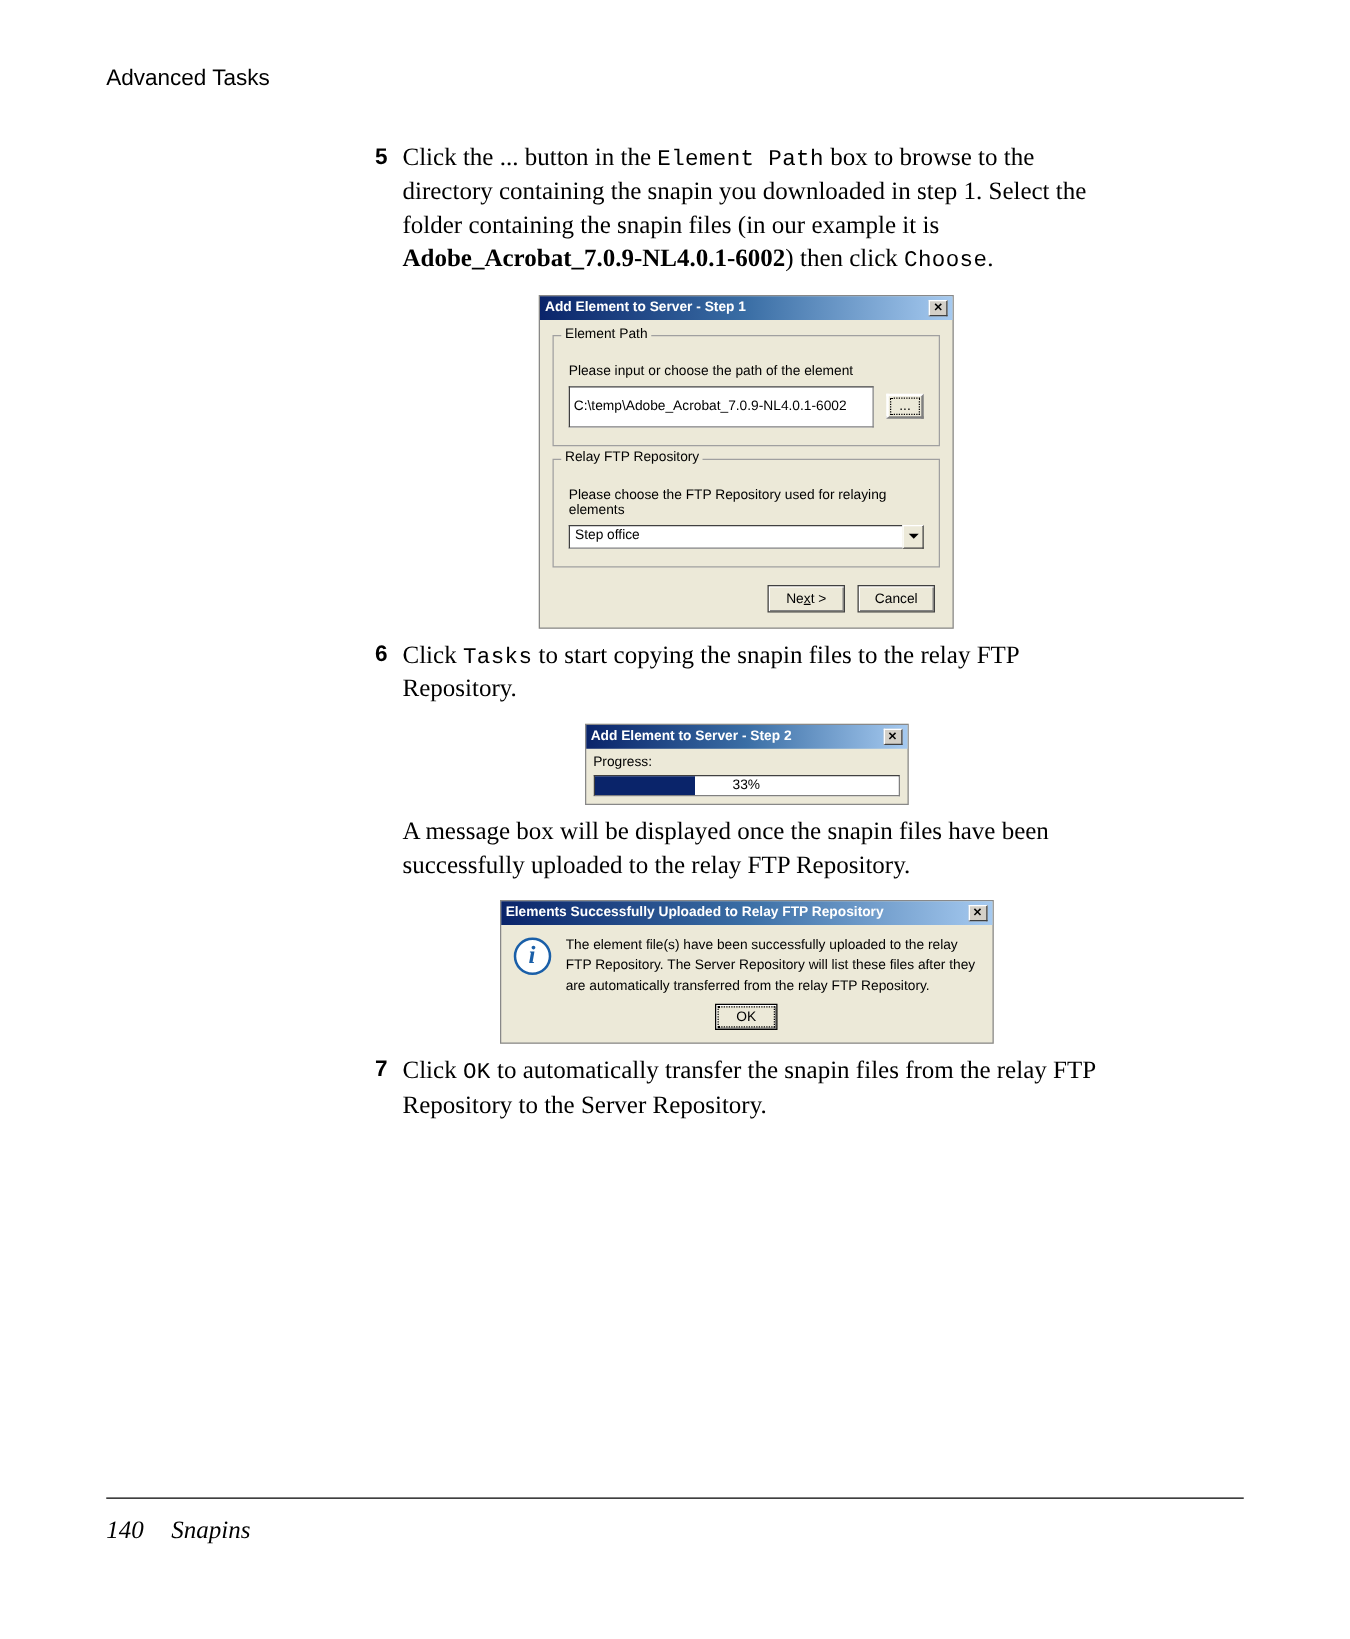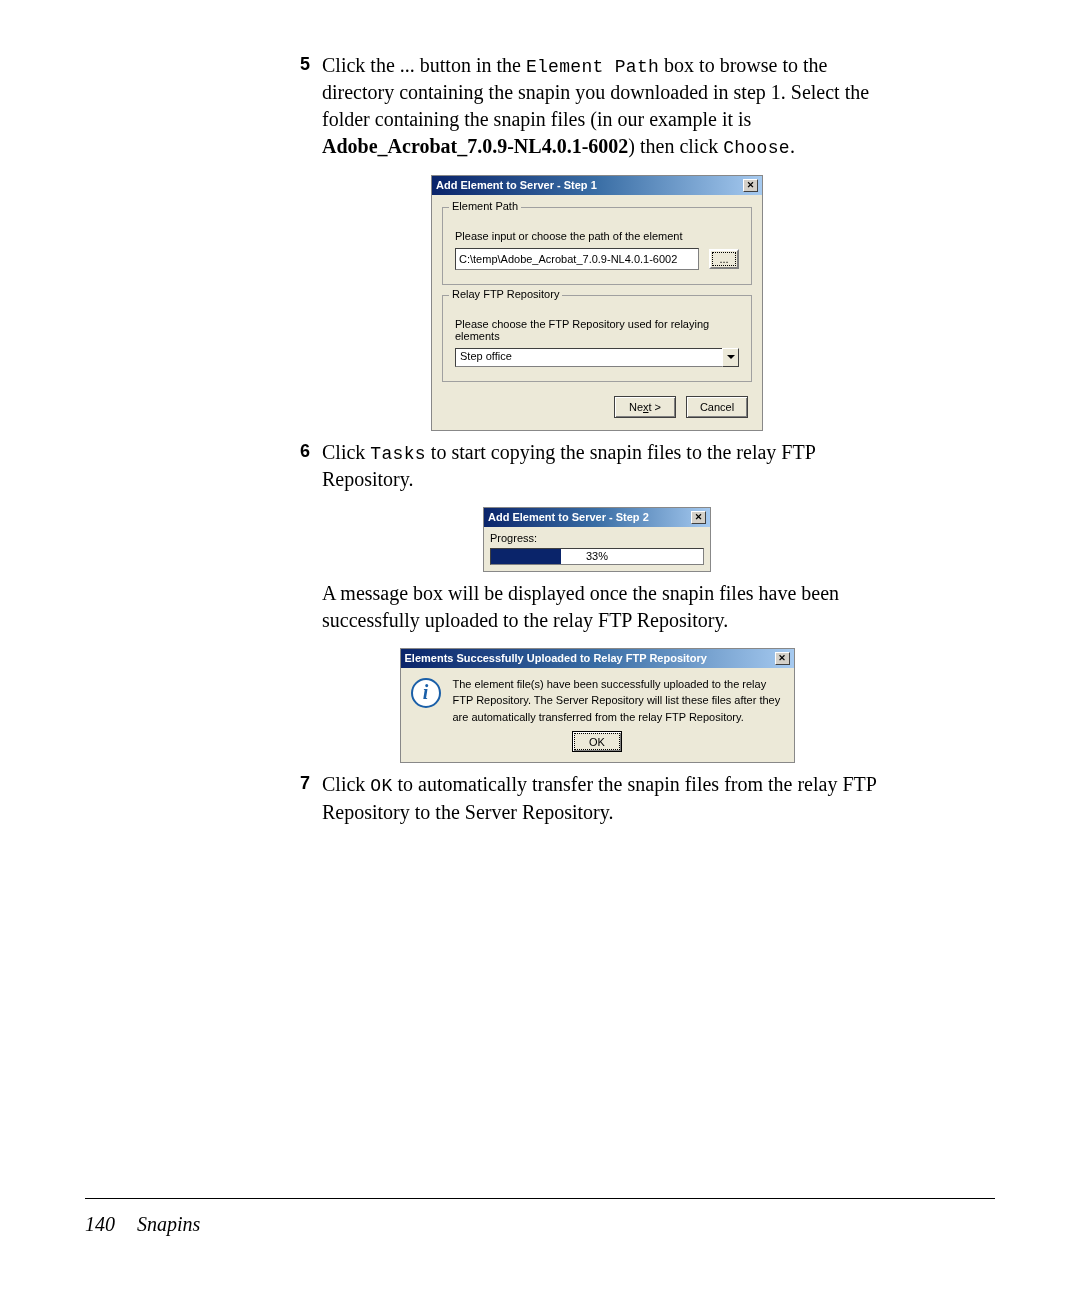--- a/index.html
+++ b/index.html
@@ -82,21 +82,21 @@
       position: absolute;
       top: -8px; left: 6px;
       background: #ece9d8;
       padding: 0 3px;
       font-size: 11px;
       color: #000;
     }
     .fs-label { font-size: 11px; margin-bottom: 6px; }
     .path-row { display: flex; gap: 10px; align-items: center; }
     .path-input {
-      flex: 1; height: 22px; border: 1px solid #808080;
+      flex: 1; height: 33px; border: 1px solid #808080;
       border-top-color: #404040; border-left-color: #404040;
       background: #fff; font-size: 11px; padding: 1px 3px;
       font-family: Tahoma, Arial, sans-serif;
     }
     .browse-btn {
       width: 30px; height: 20px;
       border: 2px solid #fff;
       border-right-color: #808080; border-bottom-color: #808080;
       background: #ece9d8;
       font-size: 11px;
@@ -128,21 +128,21 @@
       min-width: 62px; height: 22px;
       border: 1px solid #404040;
       background: #ece9d8;
       box-shadow: inset 1px 1px 0 #fff, inset -1px -1px 0 #808080;
       font-size: 11px; font-family: Tahoma, Arial, sans-serif;
       padding: 0 8px;
     }
     .underline-letter { text-decoration: underline; }
 
     
-    .dlg2 { width: 228px; }
+    .dlg2 { width: 259px; }
     .dlg2-body { padding: 5px 6px 6px 6px; }
     .progress-label { font-size: 11px; margin-bottom: 4px; }
     .progress-bar {
       width: 100%; height: 17px;
       border: 1px solid #808080;
       border-top-color: #404040; border-left-color: #404040;
       background: #fff; position: relative;
       display: flex; align-items: center; justify-content: center;
       font-size: 11px;
     }
@@ -194,20 +194,21 @@
       font-family: Georgia, serif;
       font-style: italic;
       font-size: 20px;
     }
     .page-num { margin-right: 22px; }
   </style>
 </head>
 <body>
 
 <div class="page">
+  <div class="header-text">Advanced Tasks</div>
 
   <div class="content-area">
 
     <div class="step-row">
       <div class="step-num">5</div>
       <div class="step-body">
         <span>Click the </span><span>...</span><span> button in the </span><span class="mono">Element Path</span><span> box to browse to the directory containing the snapin you downloaded in step 1. Select the folder containing the snapin files (in our example it is </span><span class="bold">Adobe_Acrobat_7.0.9-NL4.0.1-6002</span><span>) then click </span><span class="mono">Choose</span><span>.</span>
       </div>
     </div>
 

